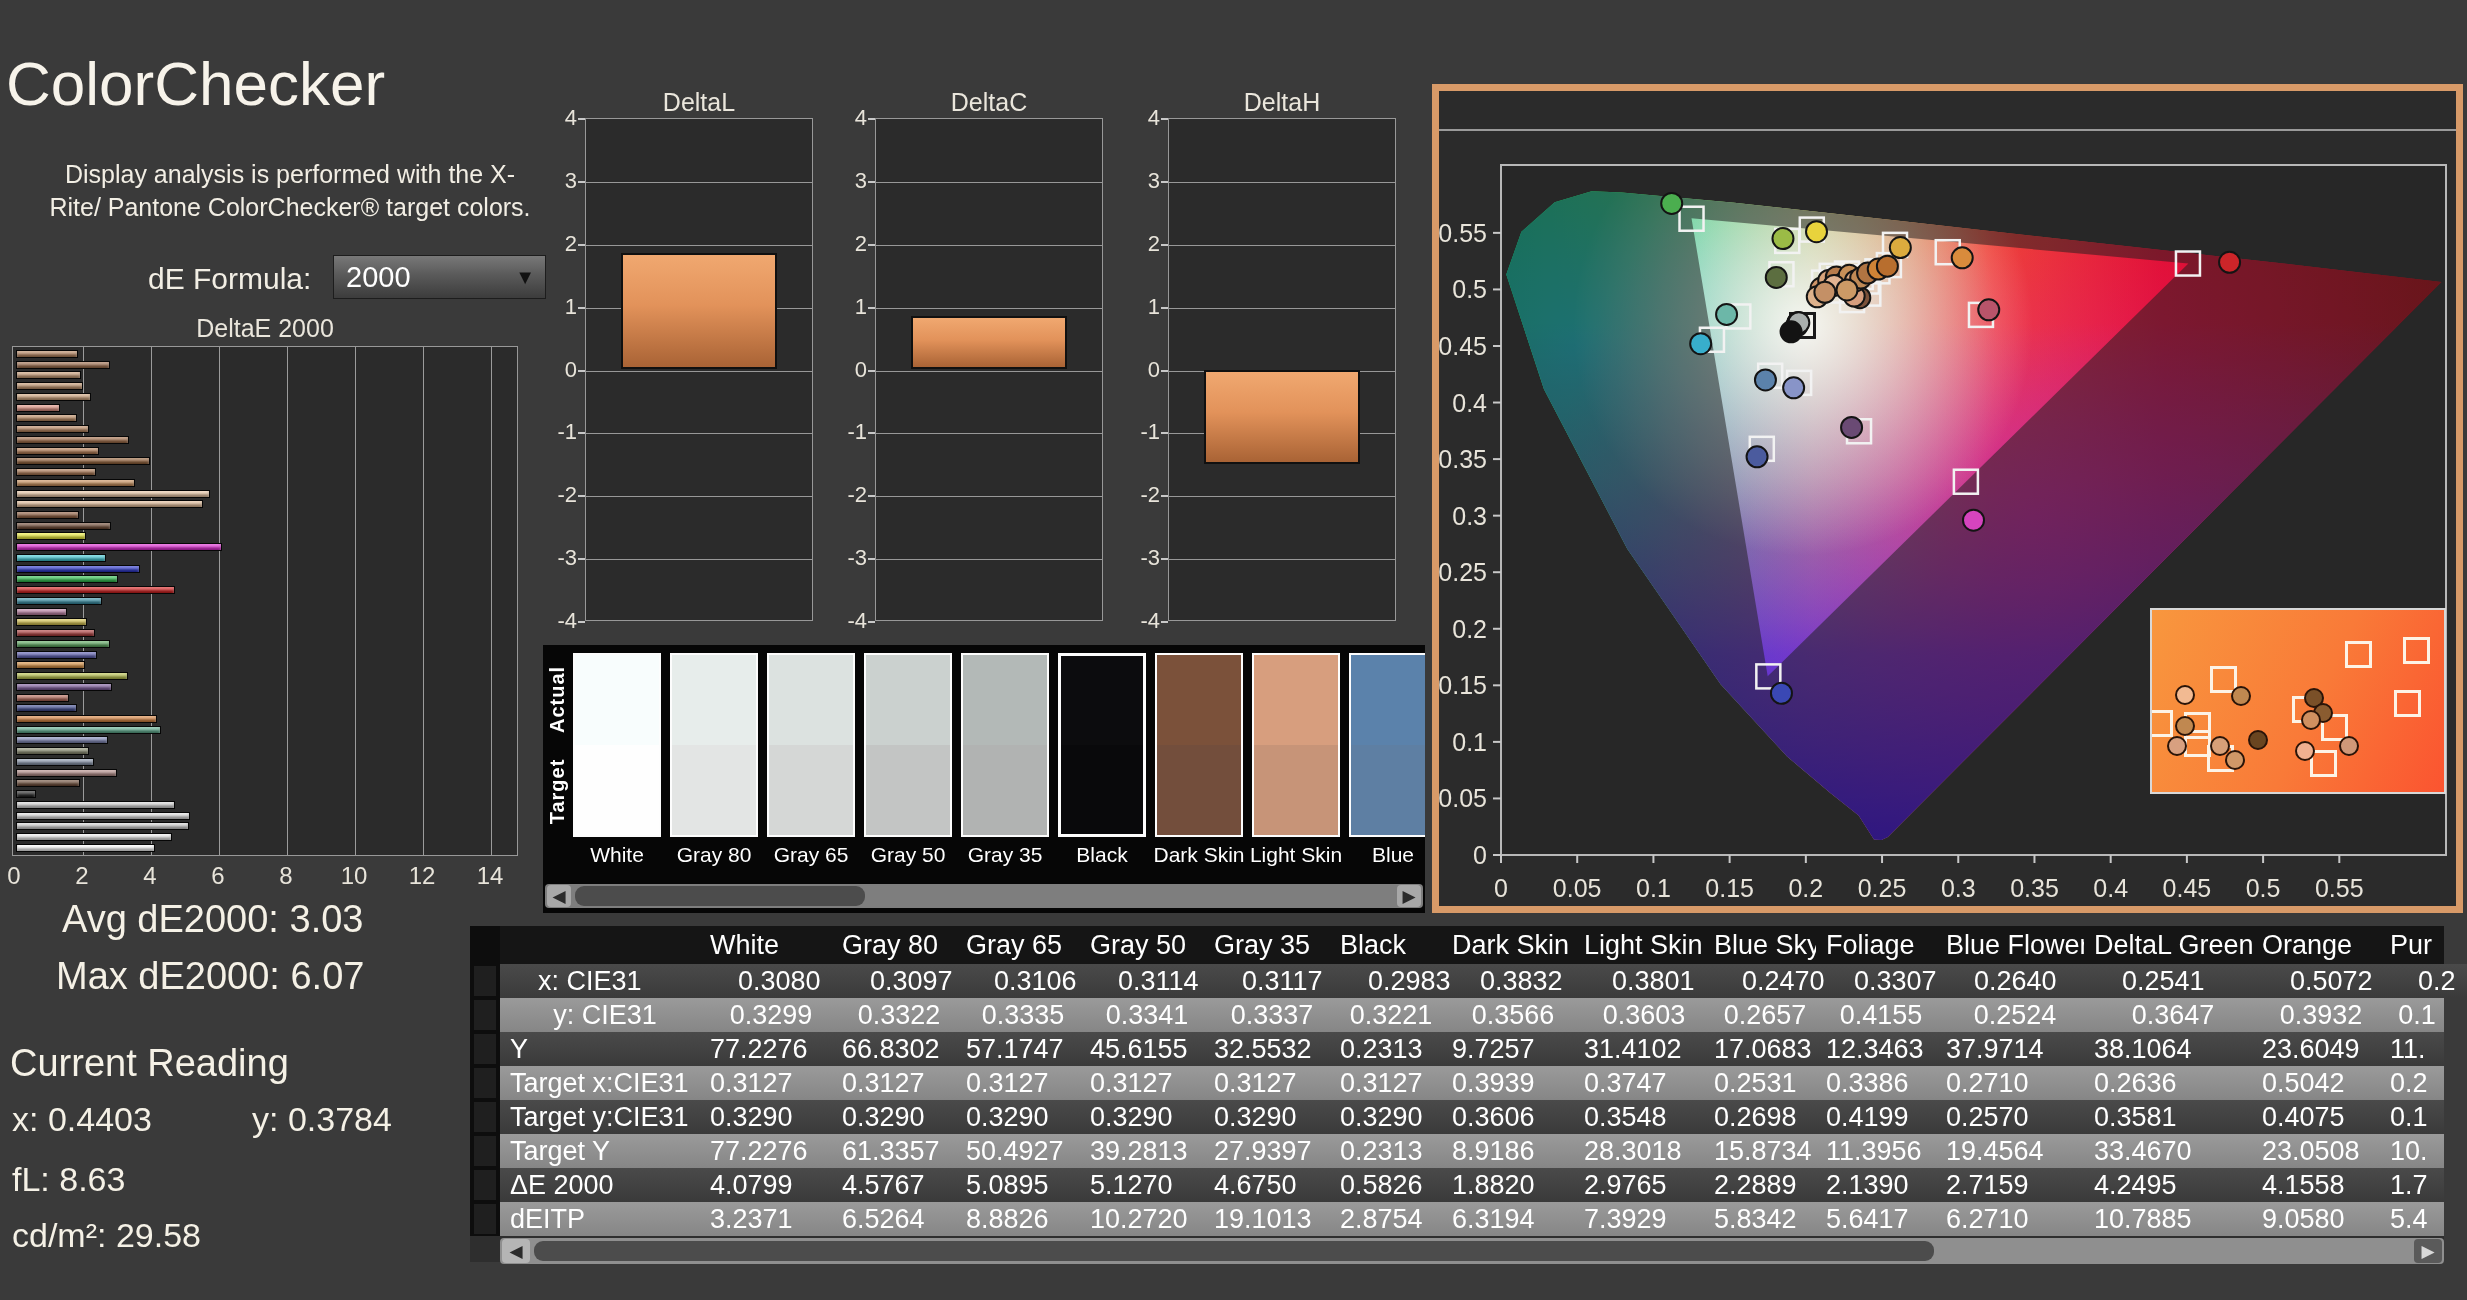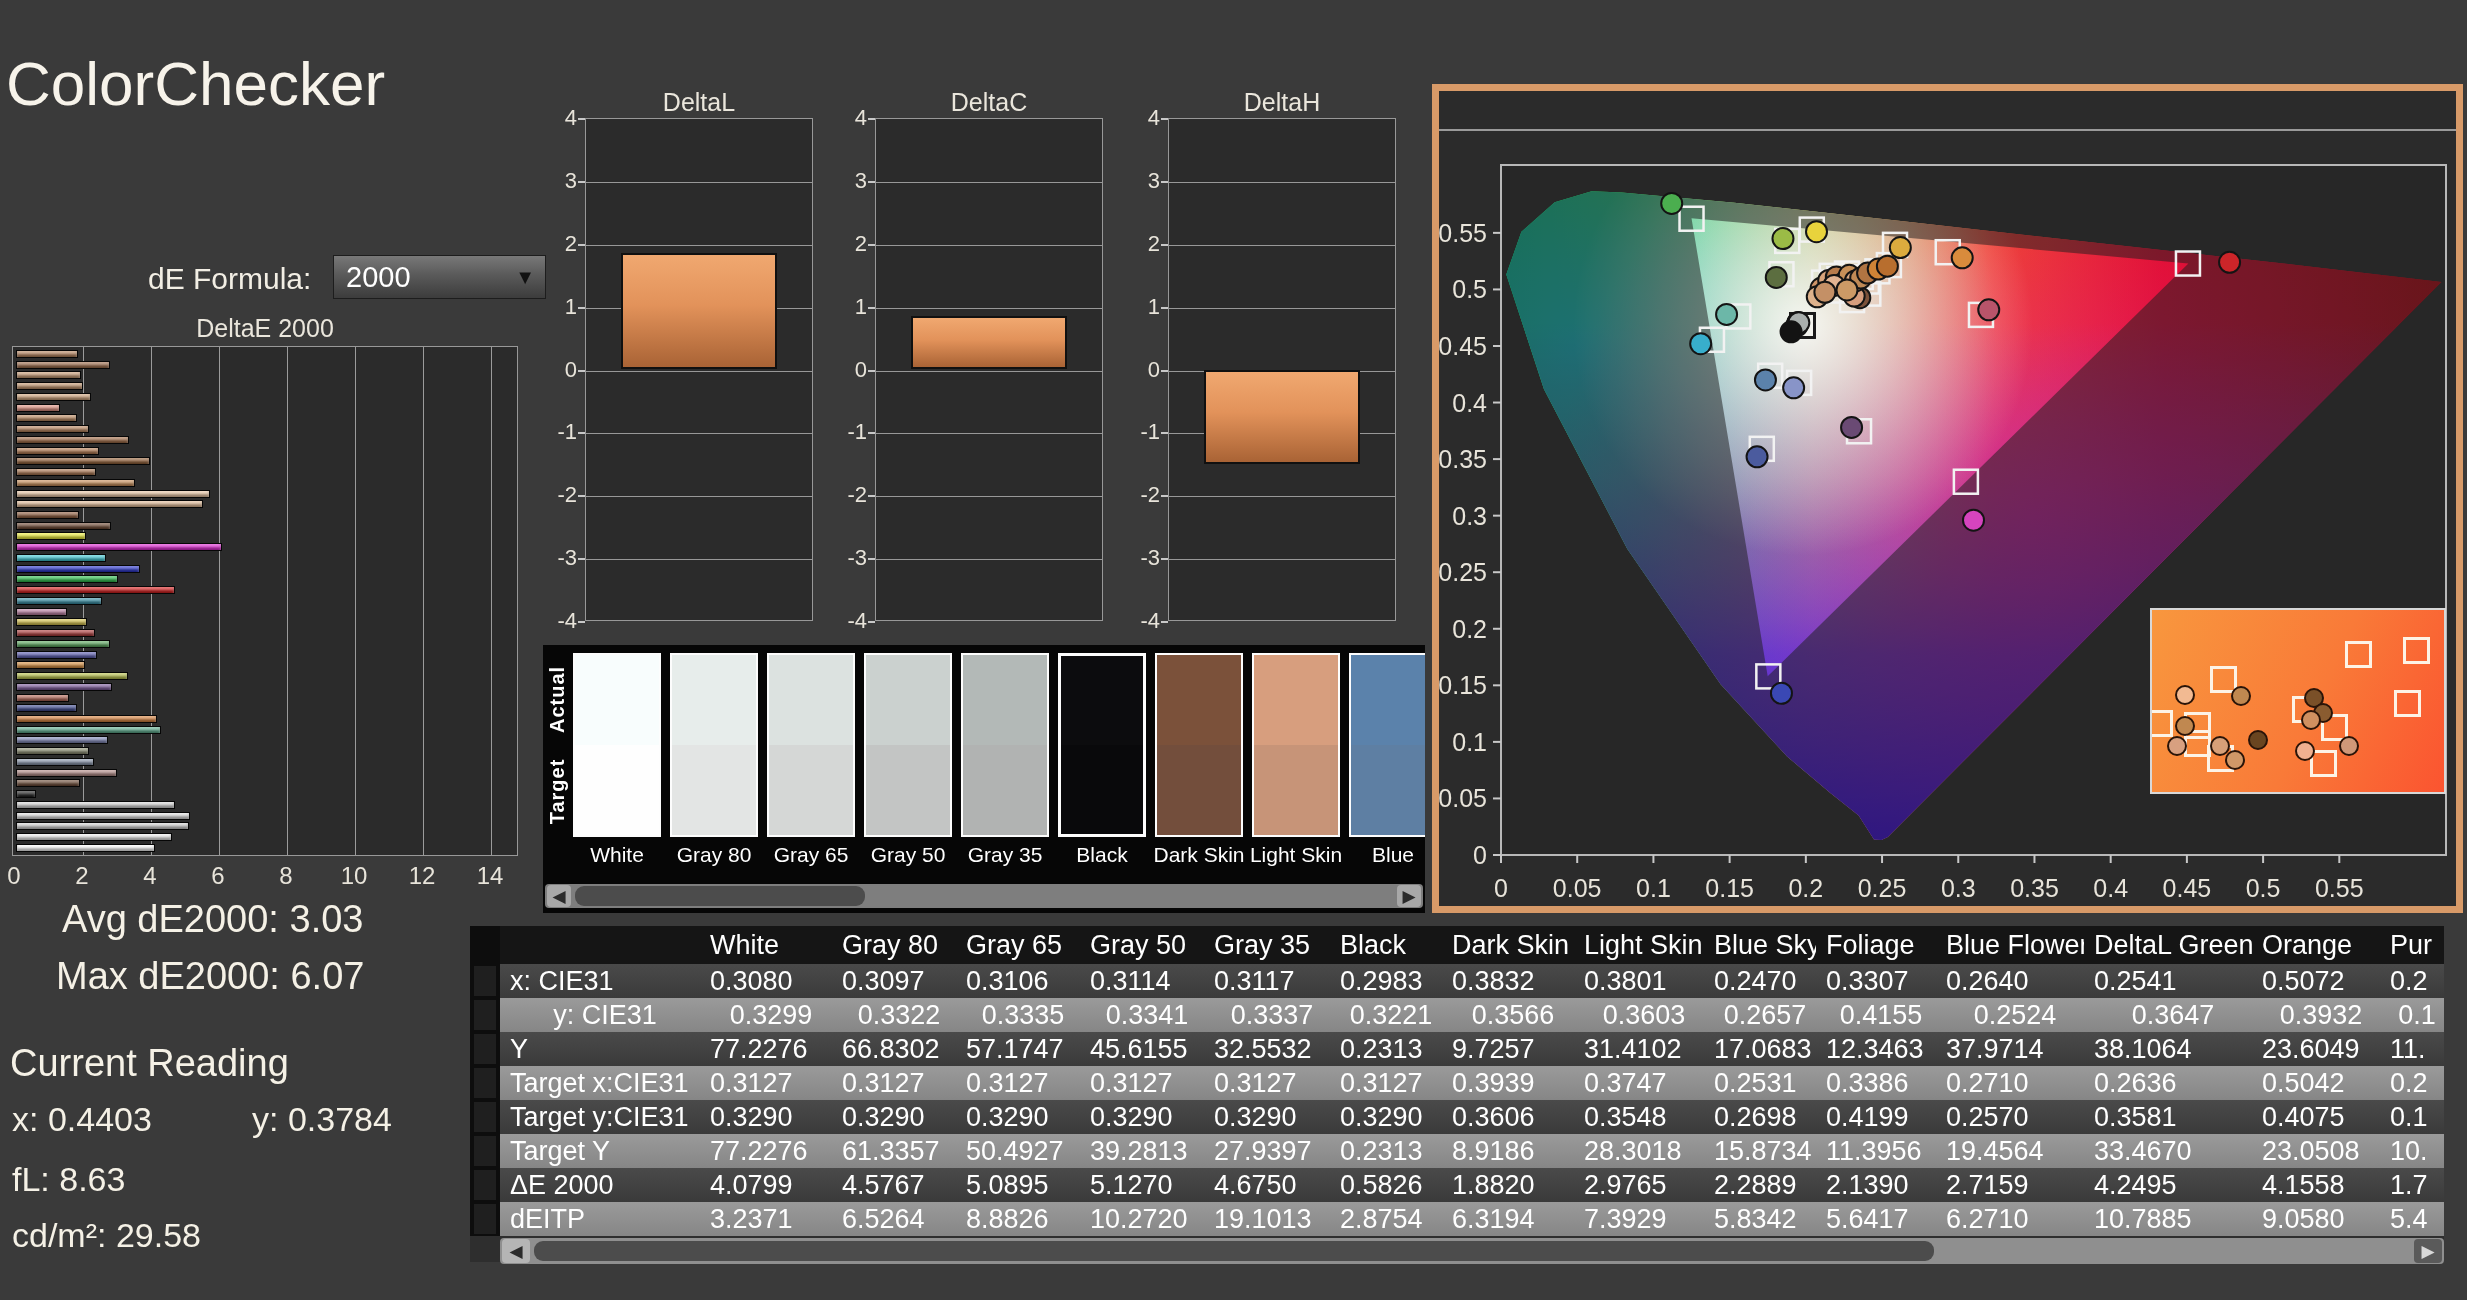--- a/index.html
+++ b/index.html
@@ -41,20 +41,21 @@
       border:1px solid #1d1d1d;box-sizing:border-box;display:flex;align-items:center;}
   .dd .val{color:#fff;font-size:29px;padding-left:12px;flex:1;}
   .dd .arr{color:#111;font-size:20px;padding-right:10px;}
 </style>
 </head>
 <body>
 
 <div id="root">
 
   <div class="abs" style="left:6px;top:48px;font-size:62px;font-weight:300;color:#f7f3ea;">ColorChecker</div>
+  <div class="abs" style="left:40px;top:158px;width:500px;text-align:center;font-size:25px;line-height:1.32;color:#f2eee4;">Display analysis is performed with the X-Rite/ Pantone ColorChecker® target colors.</div>
 
   <div class="abs" style="left:148px;top:262px;font-size:30px;">dE Formula:</div>
   <div class="dd" style="left:333px;top:255px;width:213px;height:44px;">
     <span class="val">2000</span>
     <span class="arr">▼</span>
   </div>
 
   <div class="ctitle" style="left:12px;top:314px;width:506px;">DeltaE 2000</div>
   <div class="plot" id="de-plot" style="left:12px;top:346px;width:506px;height:510px;">
       <div class="gridv" style="left: 70px;"></div>
@@ -497,21 +498,21 @@
         <div class="tcell" style="width: 132px; line-height: 38px; font-size: 27px;">Dark Skin</div>
         <div class="tcell" style="width: 130px; line-height: 38px; font-size: 27px;">Light Skin</div>
         <div class="tcell" style="width: 112px; line-height: 38px; font-size: 27px;">Blue Sky</div>
         <div class="tcell" style="width: 120px; line-height: 38px; font-size: 27px;">Foliage</div>
         <div class="tcell" style="width: 148px; line-height: 38px; font-size: 27px;">Blue Flower</div>
         <div class="tcell" style="width: 168px; line-height: 38px; font-size: 27px;">DeltaL Green</div>
         <div class="tcell" style="width: 128px; line-height: 38px; font-size: 27px;">Orange</div>
         <div class="tcell" style="width: 64px; line-height: 38px; font-size: 27px;">Pur</div>
       </div>
       <div class="trow" style="position: absolute; left: 30px; top: 38px; height: 34px; background: linear-gradient(rgb(74, 74, 74), rgb(58, 58, 58));">
-        <div class="tcell" style="width: 200px; line-height: 34px;">x: CIE31</div>
+        <div class="tcell" style="width: 200px; line-height: 34px; margin-left: 28px;">x: CIE31</div>
         <div class="tcell" style="width: 132px; line-height: 34px;">0.3080</div>
         <div class="tcell" style="width: 124px; line-height: 34px;">0.3097</div>
         <div class="tcell" style="width: 124px; line-height: 34px;">0.3106</div>
         <div class="tcell" style="width: 124px; line-height: 34px;">0.3114</div>
         <div class="tcell" style="width: 126px; line-height: 34px;">0.3117</div>
         <div class="tcell" style="width: 112px; line-height: 34px;">0.2983</div>
         <div class="tcell" style="width: 132px; line-height: 34px;">0.3832</div>
         <div class="tcell" style="width: 130px; line-height: 34px;">0.3801</div>
         <div class="tcell" style="width: 112px; line-height: 34px;">0.2470</div>
         <div class="tcell" style="width: 120px; line-height: 34px;">0.3307</div>

